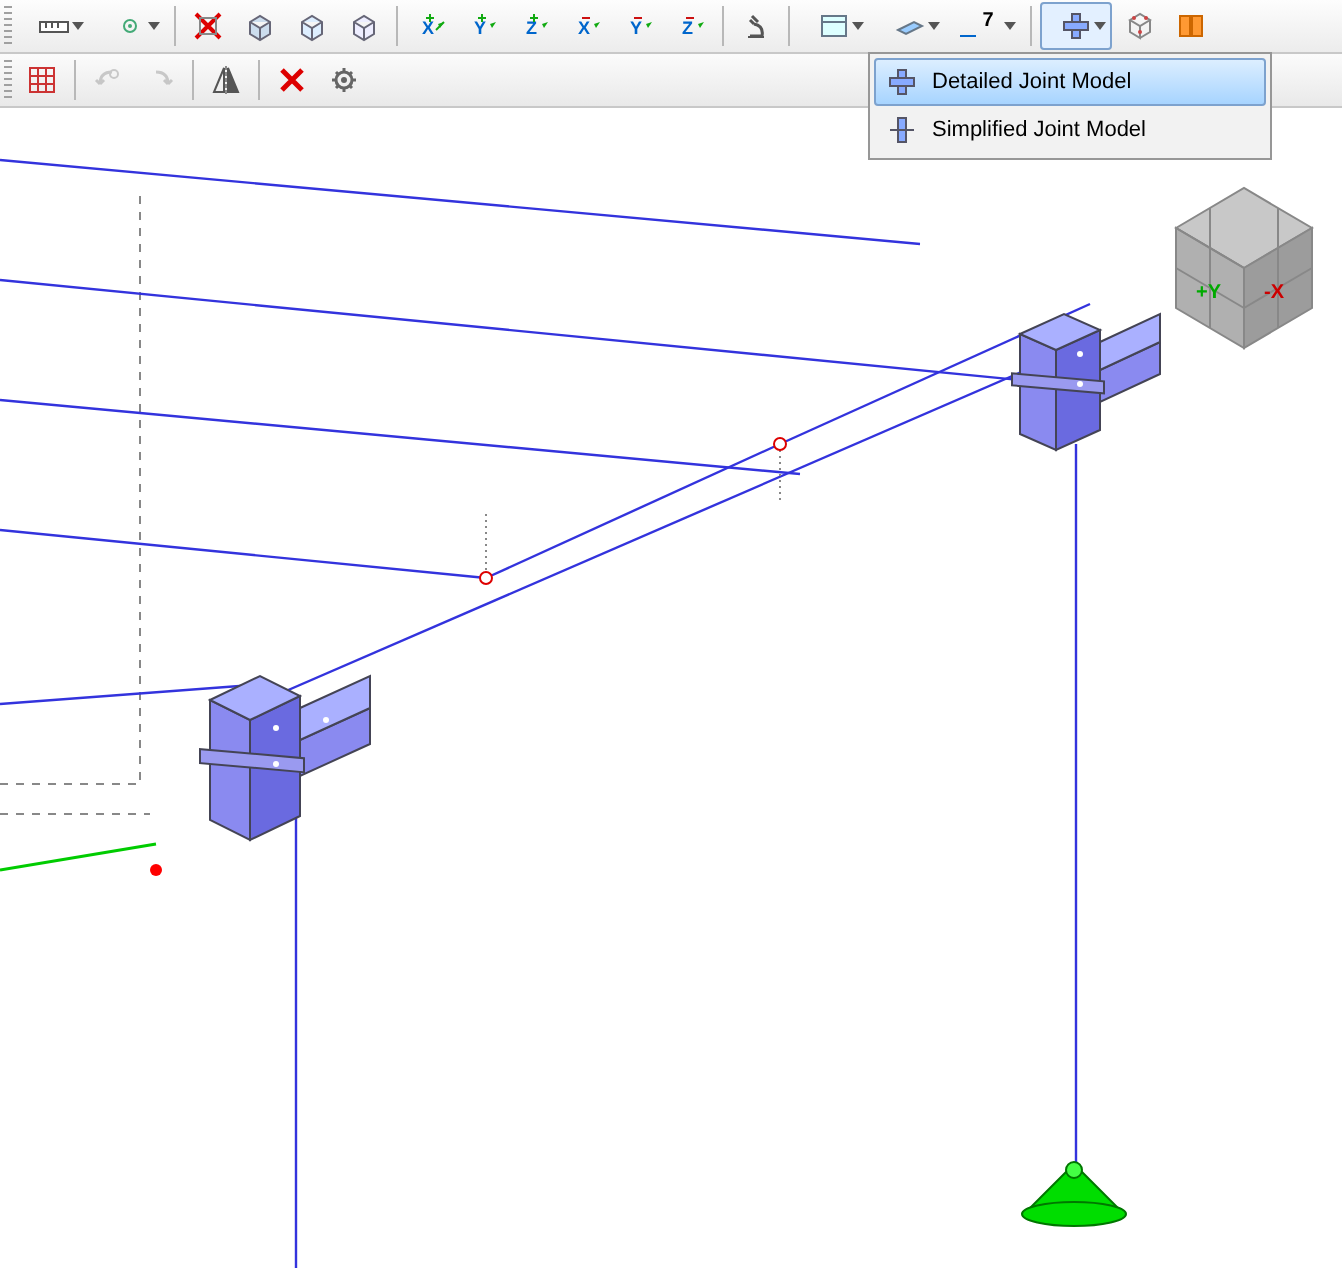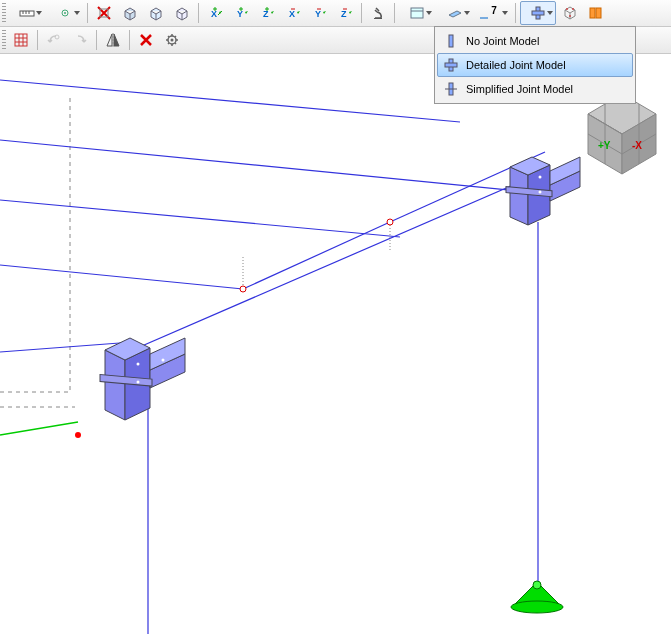--- a/index.html
+++ b/index.html
@@ -200,28 +200,20 @@
   <div class="tbtn">
       <svg width="16" height="16">
         <circle cx="8" cy="8" r="4" fill="none" stroke="#666" stroke-width="1.5"></circle>
         <circle cx="8" cy="8" r="1.5" fill="#666"></circle>
         <path d="M8 2 L8 4 M8 12 L8 14 M2 8 L4 8 M12 8 L14 8 M4 4 L5 5 M11 11 L12 12 M12 4 L11 5 M5 11 L4 12" stroke="#666" stroke-width="1.5"></path>
       </svg>
     </div>
 </div>
 
 <div class="menu">
-  <div class="menu-item">
-    <span class="menu-icon">
-        <svg width="16" height="16">
-          <rect x="6" y="2" width="4" height="12" fill="#8af" stroke="#556"></rect>
-        </svg>
-      </span>
-    <span class="menu-label">No Joint Model</span>
-  </div>
   <div class="menu-item selected">
     <span class="menu-icon">
         <svg width="16" height="16">
           <rect x="6" y="2" width="4" height="12" fill="#8af" stroke="#556"></rect>
           <rect x="2" y="6" width="12" height="4" fill="#8af" stroke="#556"></rect>
         </svg>
       </span>
     <span class="menu-label">Detailed Joint Model</span>
   </div>
   <div class="menu-item">

